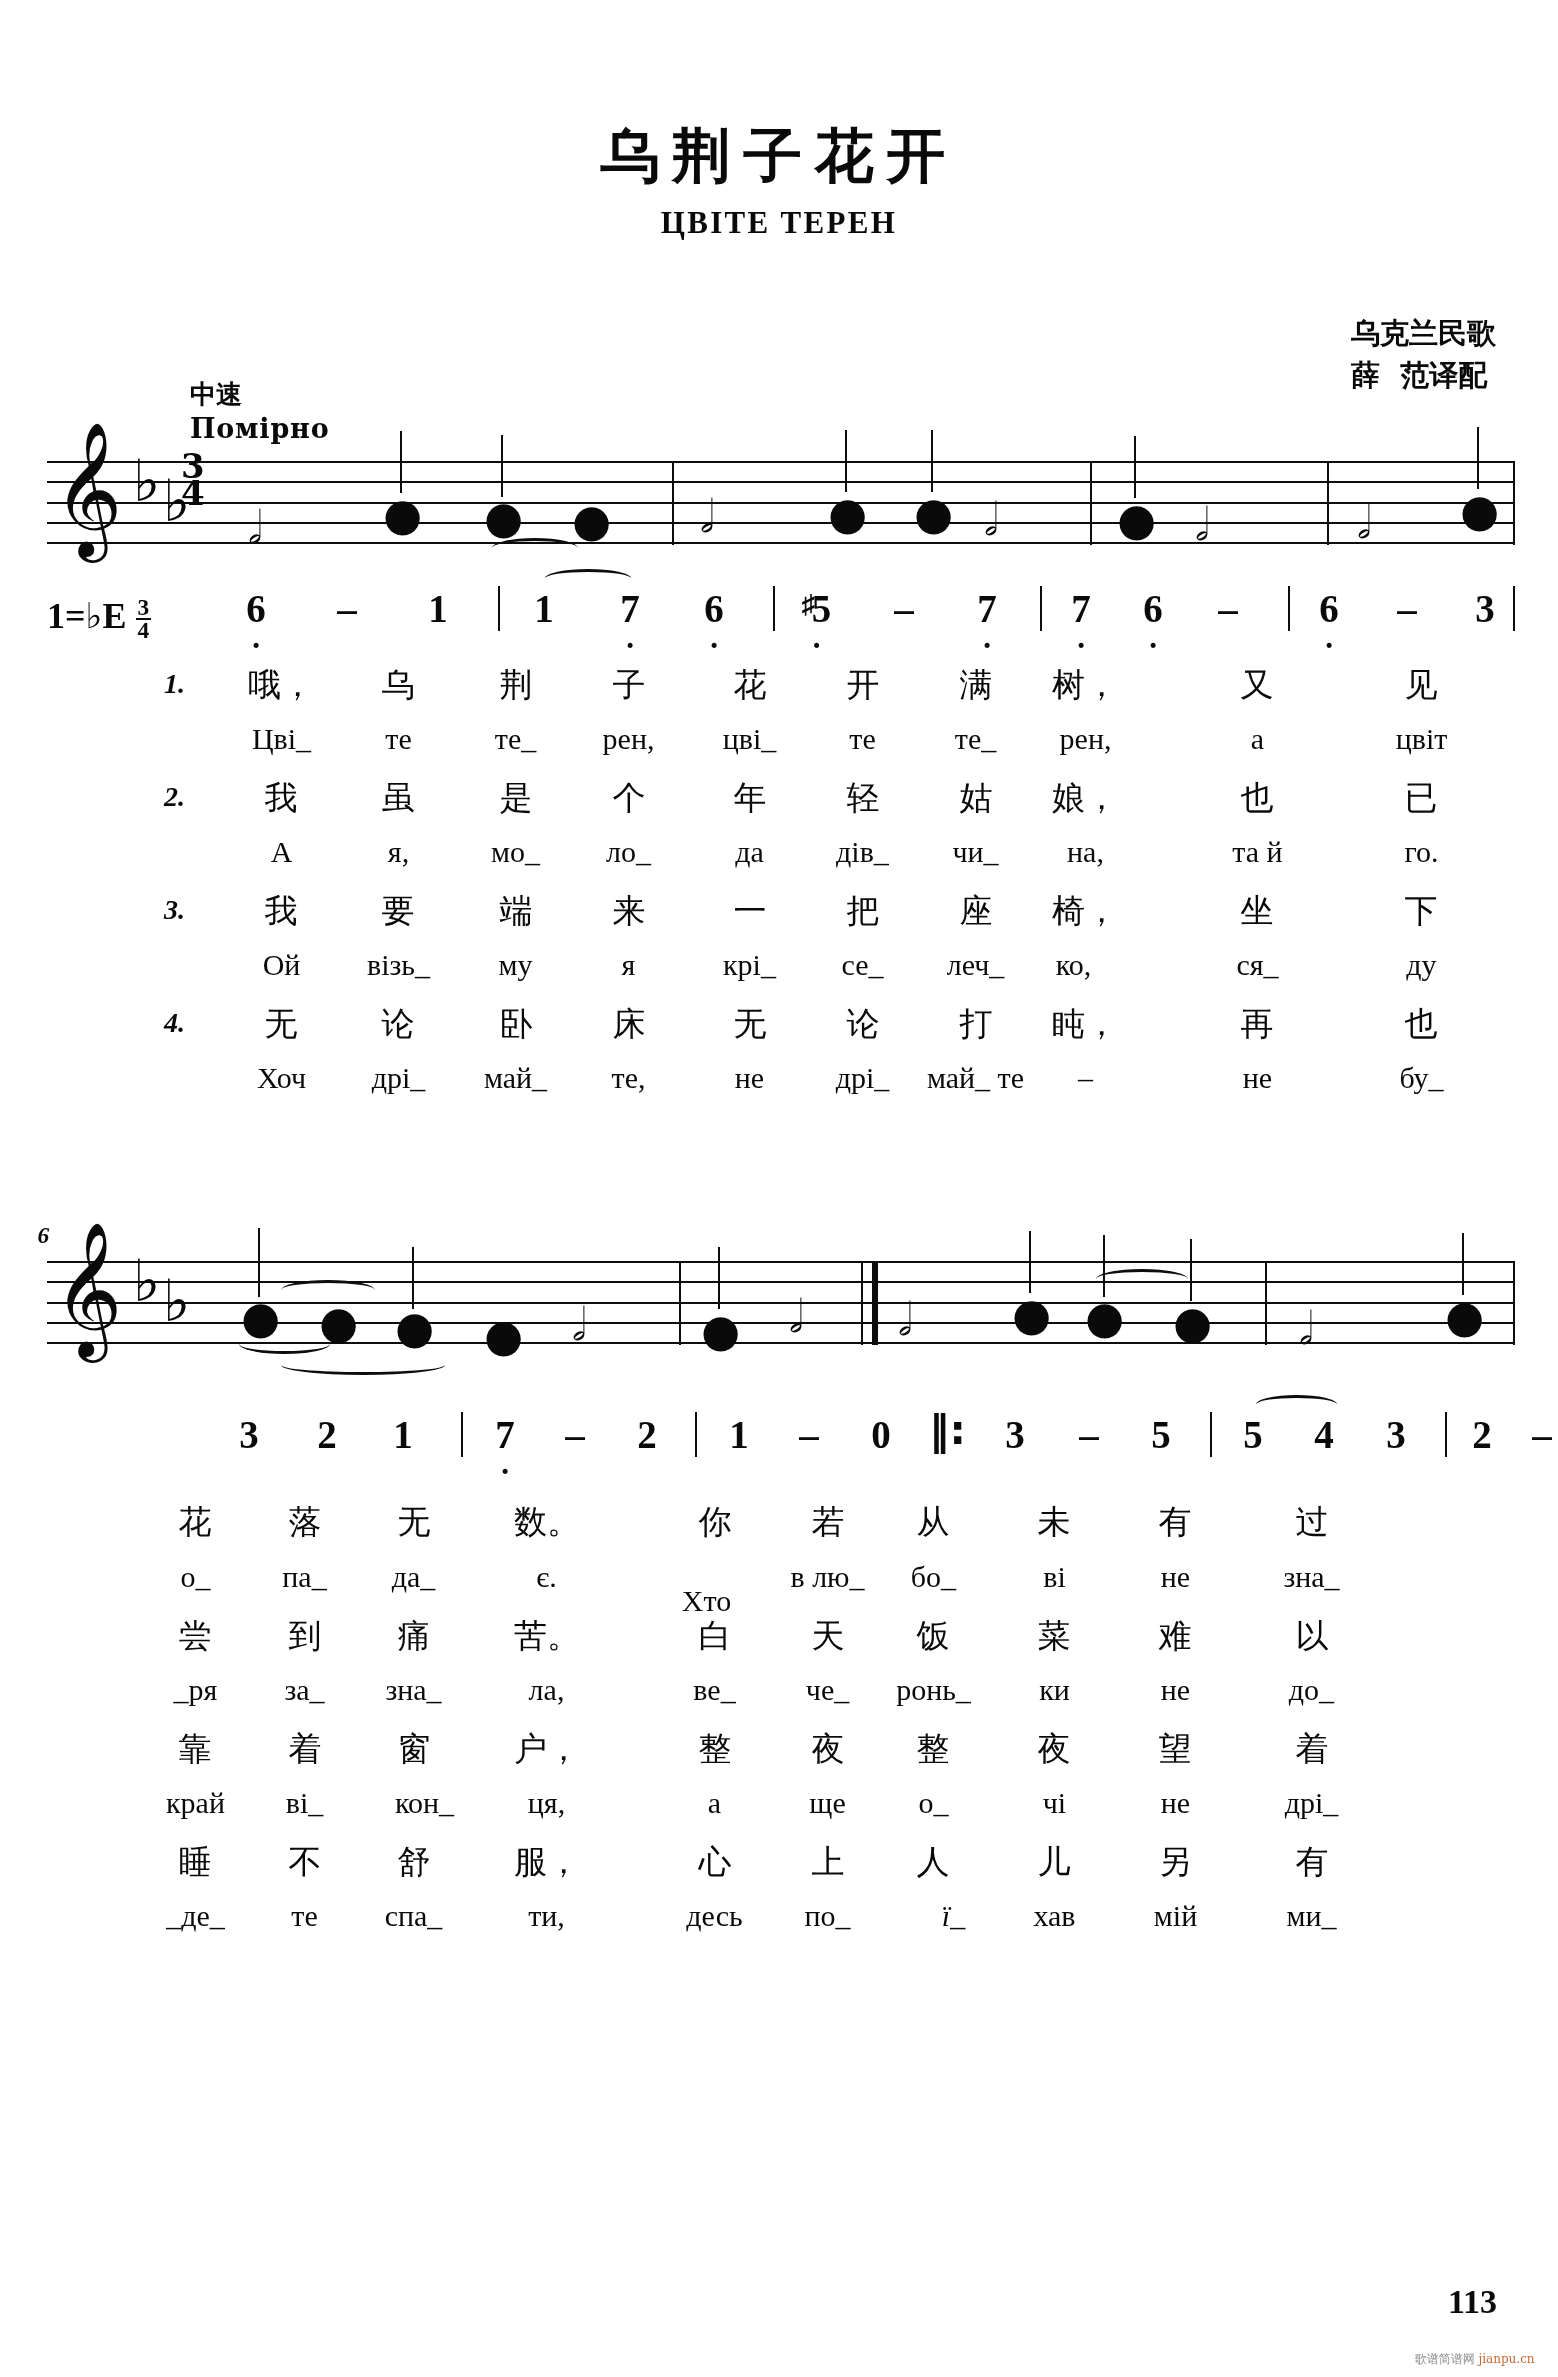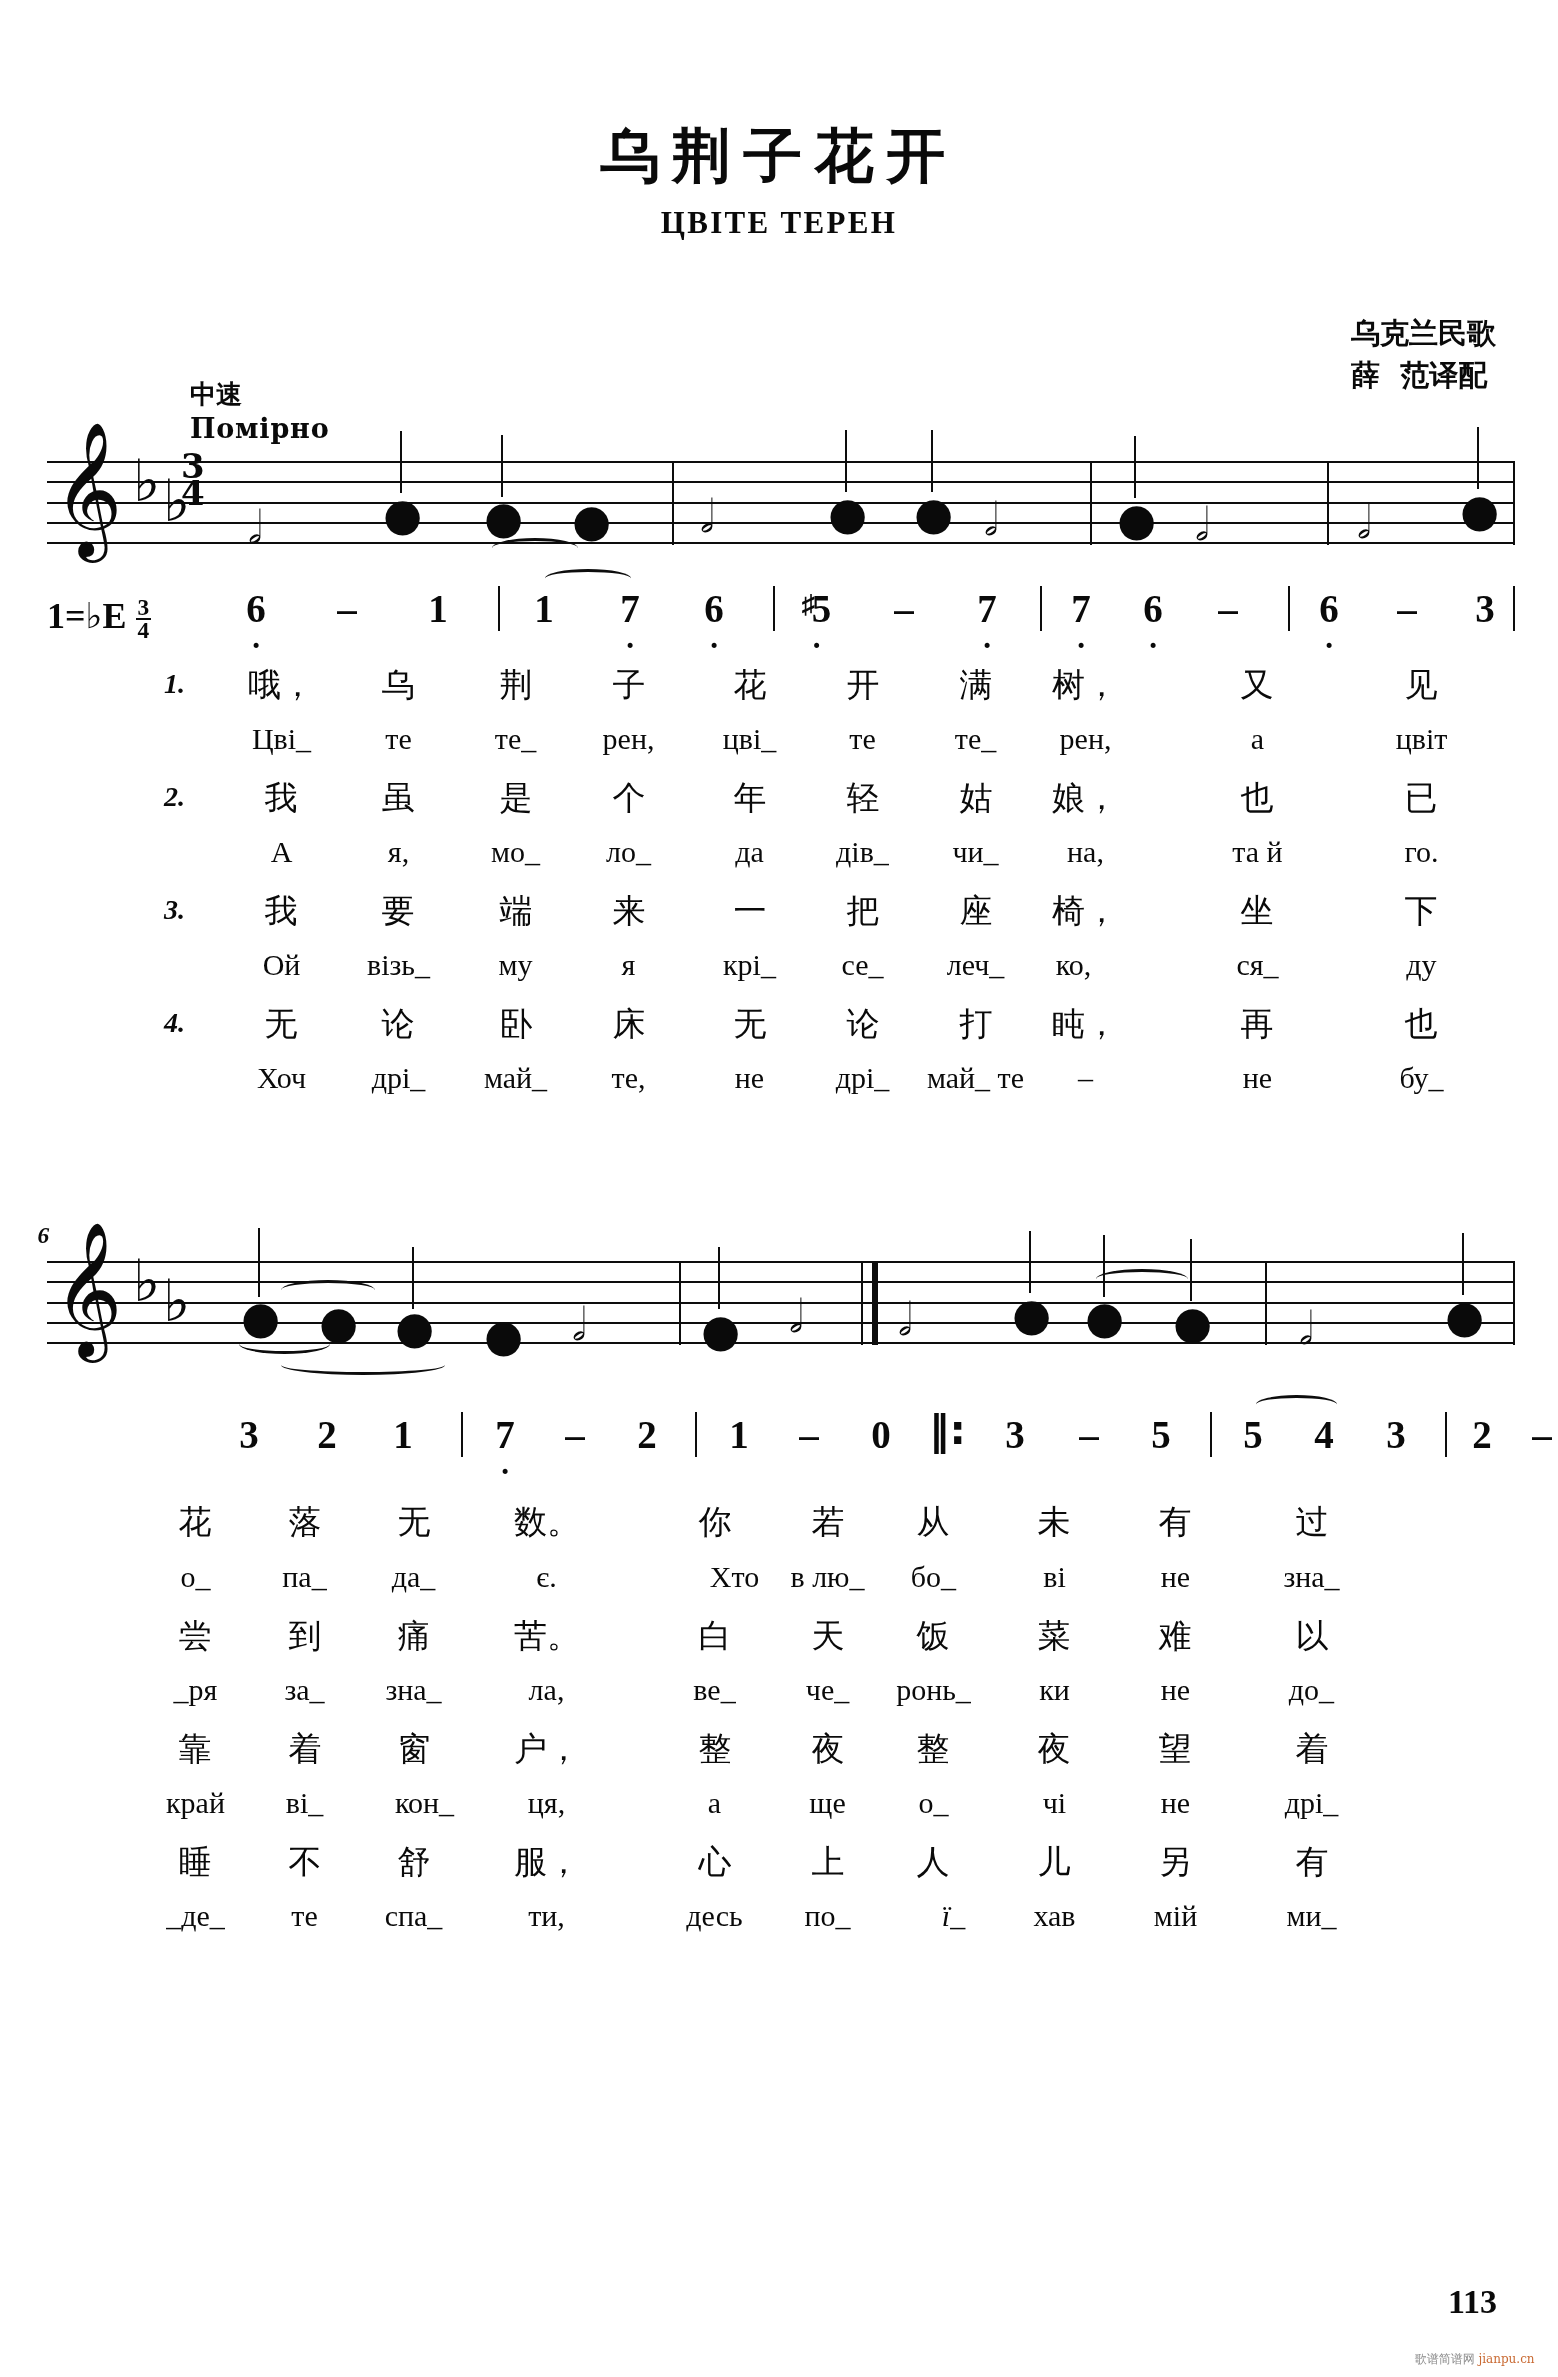--- a/index.html
+++ b/index.html
@@ -528,21 +528,21 @@
       <div class="syl cn" style="left: 843px; width: 86px;">从</div>
       <div class="syl cn" style="left: 964px; width: 86px;">未</div>
       <div class="syl cn" style="left: 1085px; width: 86px;">有</div>
       <div class="syl cn" style="left: 1222px; width: 86px;">过</div>
     </div>
     <div class="lyric-row" style="top: 1562px;">
       <div class="syl uk" style="left: 94px; width: 109px;">о_</div>
       <div class="syl uk" style="left: 203px; width: 109px;">па_</div>
       <div class="syl uk" style="left: 312px; width: 109px;">да_</div>
       <div class="syl uk" style="left: 445px; width: 109px;">є.</div>
-      <div class="syl uk" style="left: 633px; width: 109px;">Хто</div>
+      <div class="syl uk" style="left: 605px; width: 109px; margin-top: 24px;">Хто</div>
       <div class="syl uk" style="left: 726px; width: 109px;">в лю_</div>
       <div class="syl uk" style="left: 832px; width: 109px;">бо_</div>
       <div class="syl uk" style="left: 953px; width: 109px;">ві</div>
       <div class="syl uk" style="left: 1074px; width: 109px;">не</div>
       <div class="syl uk" style="left: 1210px; width: 109px;">зна_</div>
     </div>
     <div class="lyric-row" style="top: 1619px;">
       <div class="syl cn" style="left: 105px; width: 86px;">尝</div>
       <div class="syl cn" style="left: 215px; width: 86px;">到</div>
       <div class="syl cn" style="left: 324px; width: 86px;">痛</div>

